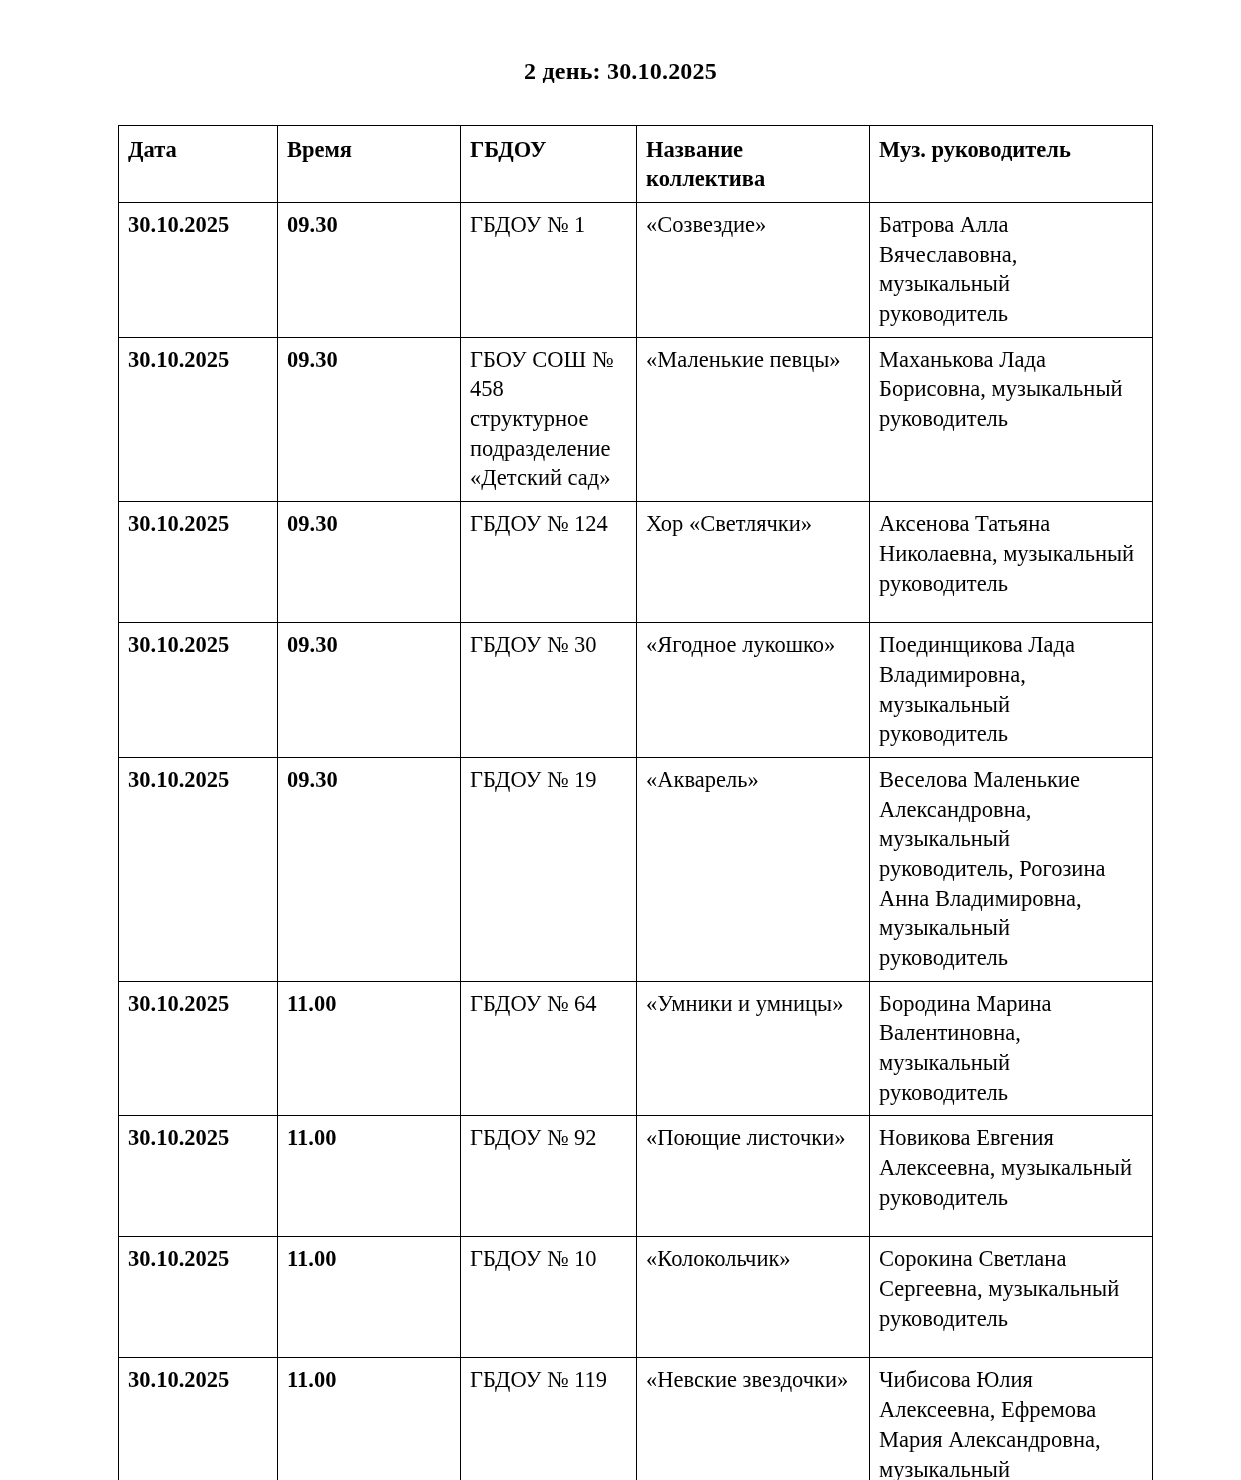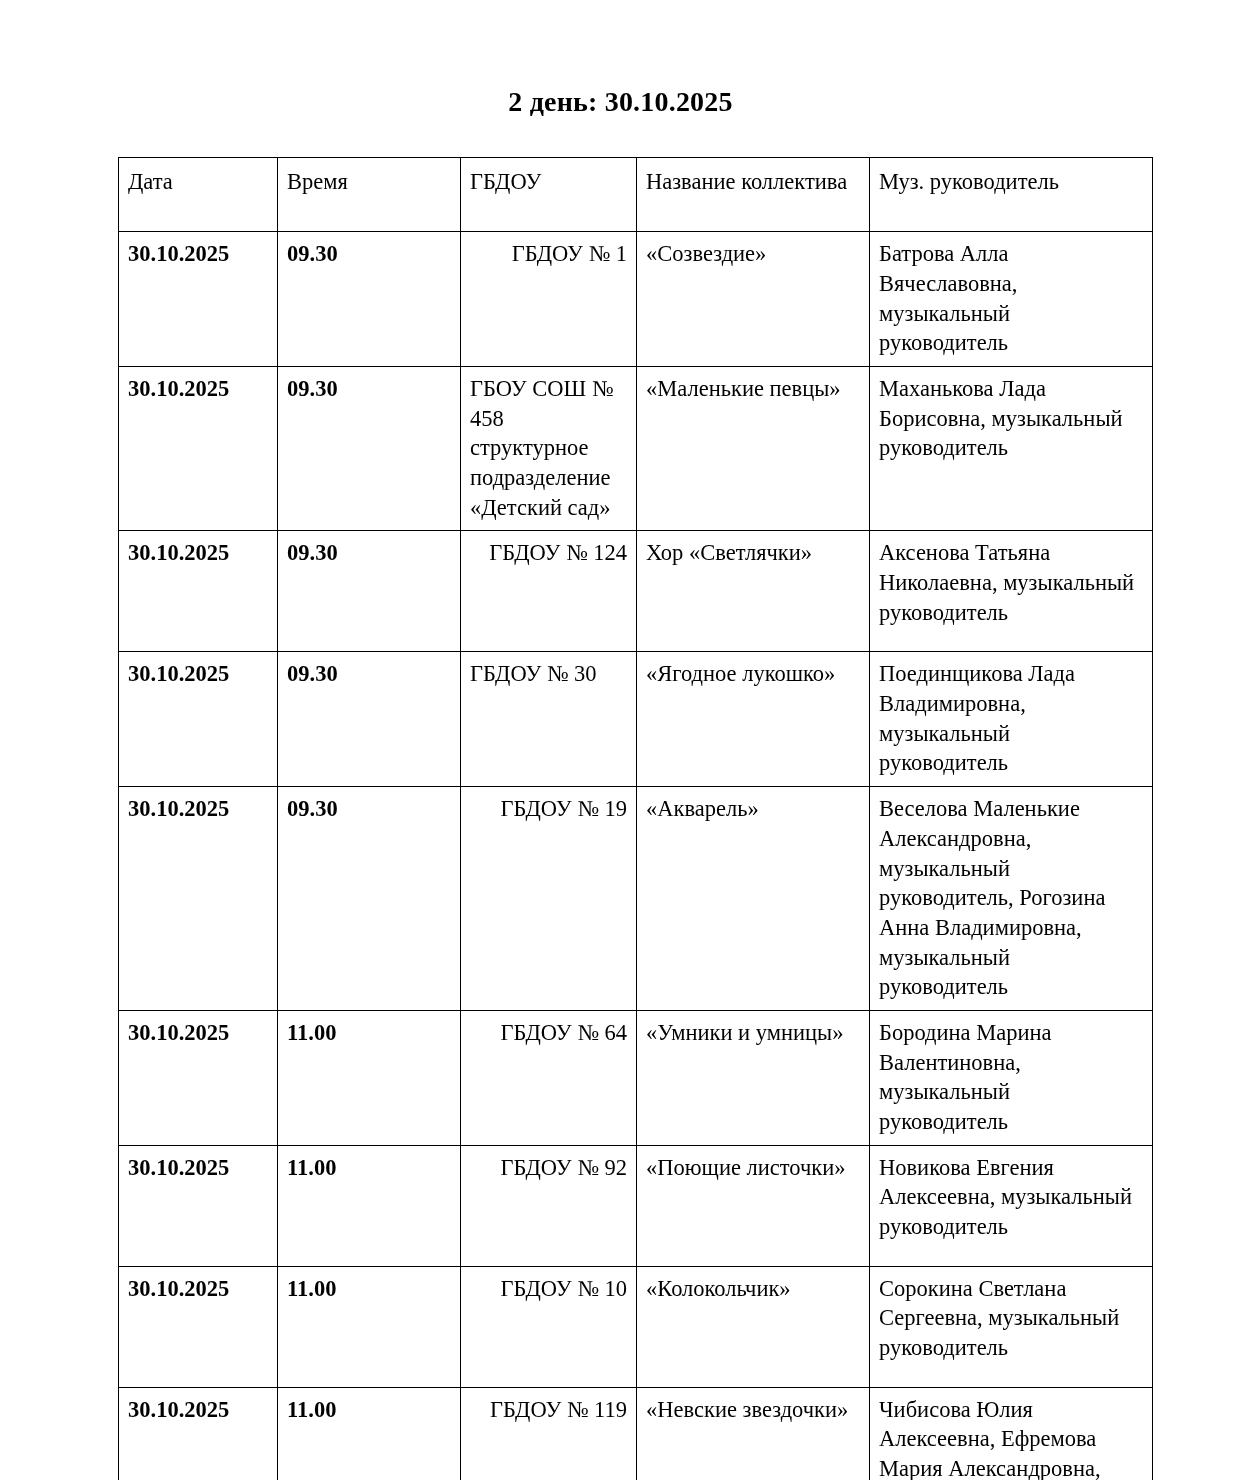--- a/index.html
+++ b/index.html
@@ -17,25 +17,25 @@
   }
   .page {
     position: relative;
     width: 1241px;
     min-height: 1480px;
     box-sizing: border-box;
     padding: 0;
   }
   .doc-title {
     text-align: center;
-    font-size: 28px;
+    font-size: 24px;
     font-weight: bold;
     letter-spacing: 0.2px;
     margin: 0;
-    padding-top: 86px;
+    padding-top: 58px;
     padding-bottom: 0;
     line-height: 1.15;
   }
   .table-wrap {
     margin-top: 39px;
     padding-left: 118px;
     padding-right: 89px;
   }
   table.schedule {
     border-collapse: collapse;
@@ -53,34 +53,34 @@
   table.schedule th,
   table.schedule td {
     border: 1.4px solid #000000;
     vertical-align: top;
     padding: 7px 9px 8px 9px;
     word-wrap: break-word;
     overflow-wrap: break-word;
     hyphens: none;
   }
   table.schedule thead th {
-    font-weight: normal;
+    font-weight: bold;
     text-align: left;
     height: 56px;
     padding-top: 9px;
   }
   td.cell-date,
   td.cell-time {
     white-space: nowrap;
     font-weight: bold;
   }
   td.align-center {
   }
   td.align-left {
-    text-align: right;
+    text-align: left;
   }
   .row-h1 td { height: 88px; }
   .row-h2 td { height: 142px; }
   .row-h3 td { height: 105px; }
   .row-h4 td { height: 105px; }
   .row-h5 td { height: 194px; }
   .row-h6 td { height: 105px; }
   .row-h7 td { height: 105px; }
   .row-h8 td { height: 105px; }
   .row-h9 td { height: 140px; }

